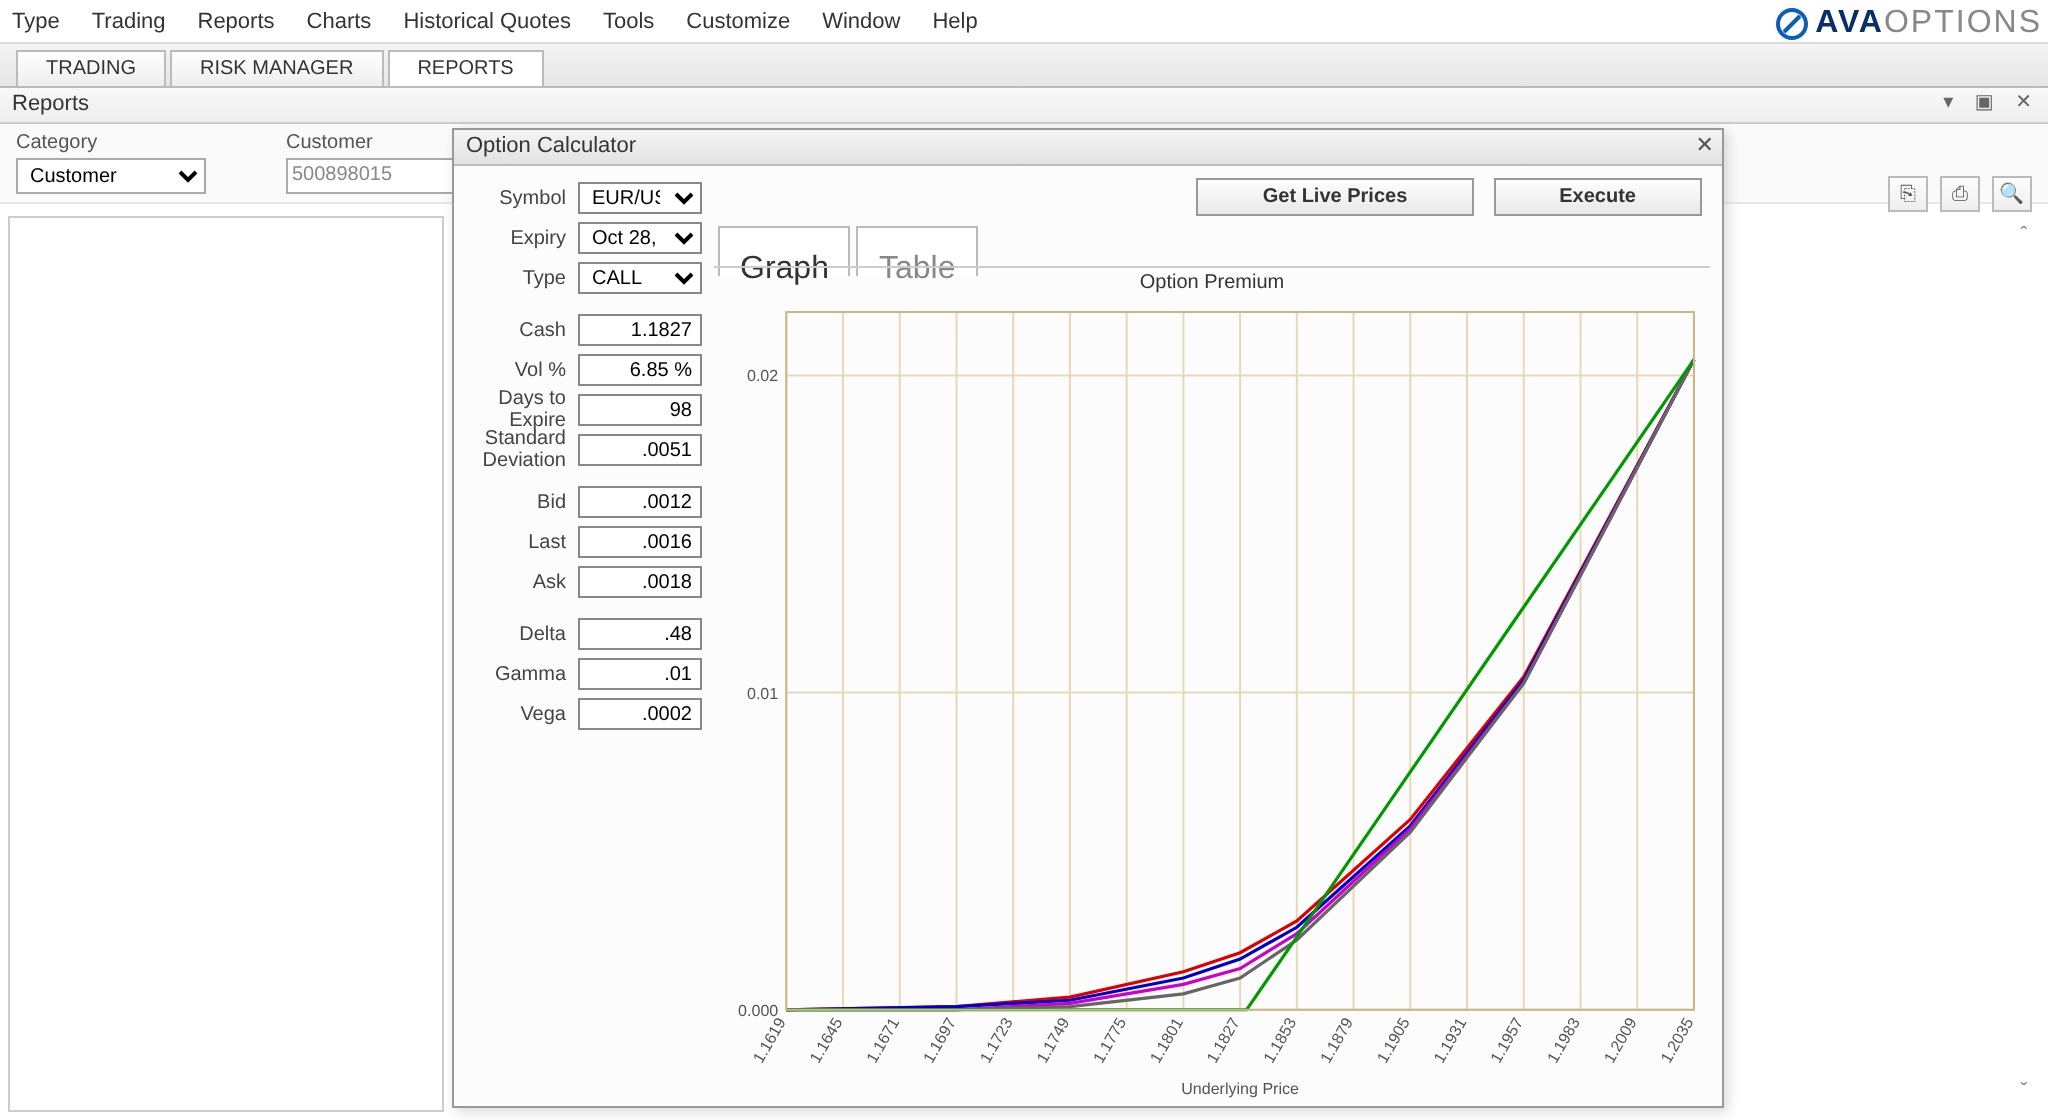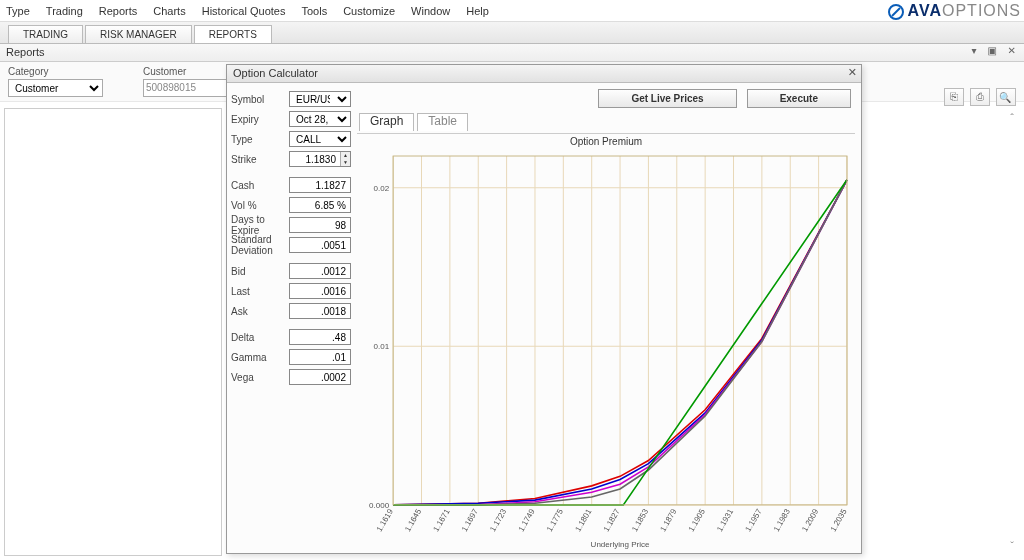--- a/index.html
+++ b/index.html
@@ -23,37 +23,37 @@
   .scroll-arrow{position:absolute;right:4px;width:16px;height:16px;color:#888;font-size:11px;text-align:center;}
   .sa-up{top:86px;} .sa-dn{bottom:4px;}
 
   
   .modal{position:absolute;left:226px;top:64px;width:636px;height:490px;border:1px solid #999;background:#fcfcfc;box-shadow:2px 2px 6px rgba(0,0,0,.15);z-index:10;}
   .modal-title{height:18px;background:linear-gradient(#f4f4f4,#e2e2e2);border-bottom:1px solid #bbb;padding:2px 6px;font-size:11px;position:relative;}
   .modal-title .close{position:absolute;right:4px;top:1px;cursor:default;color:#555;font-family:Arial;}
   .modal-body{display:flex;height:calc(100% - 18px);}
   .inputs{width:128px;padding:6px 4px;font-size:10px;}
   .irow{display:flex;justify-content:flex-end;align-items:center;height:20px;gap:4px;}
-  .irow label{flex:1;text-align:left;color:#444;padding-right:2px;}
+  .irow label{flex:1;text-align:right;color:#444;padding-right:2px;}
   .irow input,.irow select{width:62px;height:16px;font-size:10px;text-align:right;border:1px solid #888;background:#fff;padding-right:4px;}
   .irow select{text-align:left;padding-left:2px;}
   .irow .stepper{position:relative;}
   .irow .stepper input{padding-right:14px;width:62px;}
   .stepbtns{position:absolute;right:1px;top:1px;width:10px;height:14px;display:flex;flex-direction:column;}
   .stepbtns span{flex:1;font-size:5px;line-height:6px;text-align:center;border-left:1px solid #aaa;background:#eee;}
   .gap{height:6px;}
   .legend{margin-top:20px;font-size:10px;}
   .legend div{text-align:right;padding:1px 8px;}
   .leg-r{color:#d00;} .leg-b{color:#00c;} .leg-m{color:#c0c;} .leg-g{color:#666;} .leg-gr{color:#090;}
 
   .graph-area{flex:1;display:flex;flex-direction:column;}
   .graph-head{height:30px;display:flex;align-items:center;justify-content:flex-end;gap:10px;padding:4px 10px;}
   .gbtn{padding:3px 32px;border:1px solid #999;background:linear-gradient(#fefefe,#e8e8e8);font-size:10px;cursor:default;font-weight:bold;}
   .gtabs{height:18px;display:flex;gap:3px;padding-left:4px;}
-  .gtab{padding:0 10px;border:1px solid #bbb;border-bottom:none;font-size:12px;background:#fff;}
+  .gtab{padding:12px 10px;border:1px solid #bbb;border-bottom:none;font-size:16px;background:#fff;}
   .gtab.sel{background:#fff;}
   .gtab.un{color:#888;}
 
   .chart{flex:1;position:relative;margin:2px 6px 2px 2px;border-top:1px solid #ccc;}
   .chart-title{text-align:center;font-size:10px;color:#333;padding-top:2px;}
   svg.plot{position:absolute;left:0;top:16px;right:0;bottom:0;width:100%;height:calc(100% - 16px);}
   .grid line{stroke:#e8d8b8;stroke-width:1;}
   .axis text{font-size:8px;fill:#555;}
   .xlabel{font-size:10px;fill:#333;}
   path.curve{fill:none;stroke-width:1.6;}
@@ -124,27 +124,20 @@
           <select><option>EUR/USD</option></select>
         </div>
       <div class="irow">
           <label>Expiry</label>
           <select><option>Oct 28, 2020</option></select>
         </div>
       <div class="irow">
           <label>Type</label>
           <select><option>CALL</option></select>
         </div>
-      <div class="irow">
-          <label>Strike</label>
-        <span class="stepper"><input value="1.1830" style=""><span class="stepbtns">
-              <span>▲</span>
-              <span>▼</span>
-            </span></span>
-      </div>
       <div class="gap"></div>
       <div class="irow">
           <label>Cash</label>
           <input value="1.1827" style="">
         </div>
       <div class="irow">
           <label>Vol %</label>
           <input value="6.85 %" style="">
         </div>
       <div class="irow">

